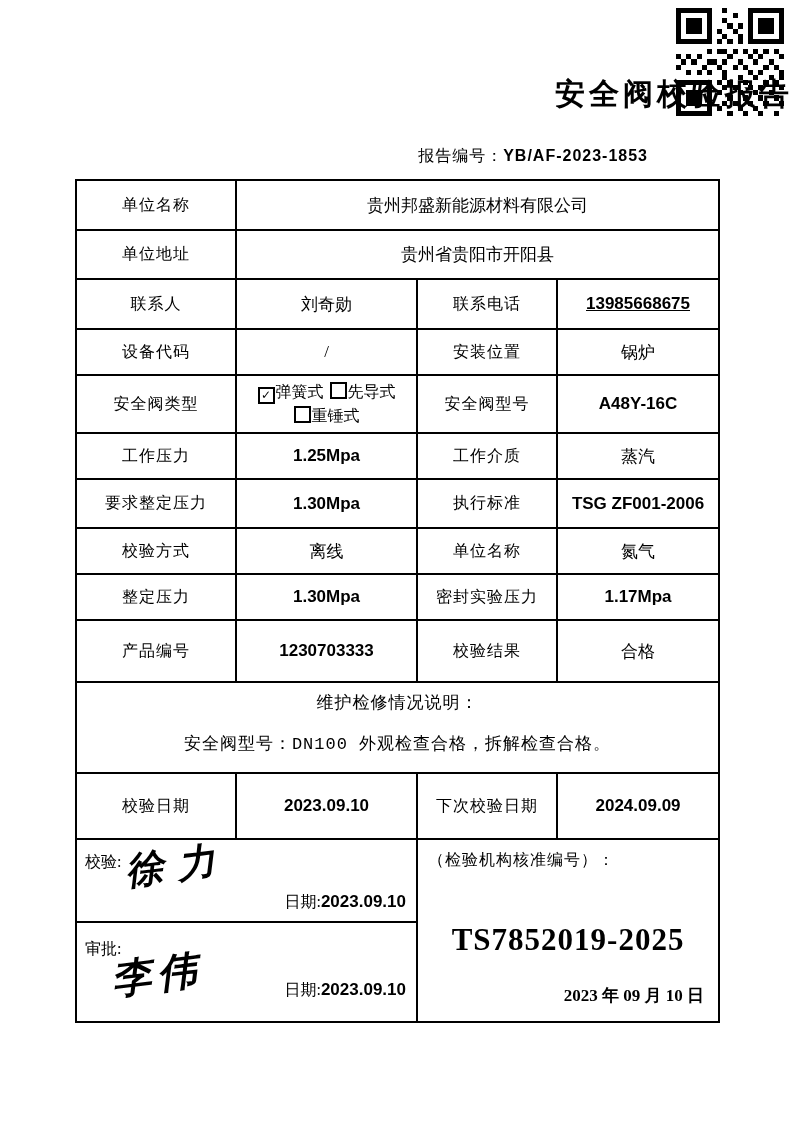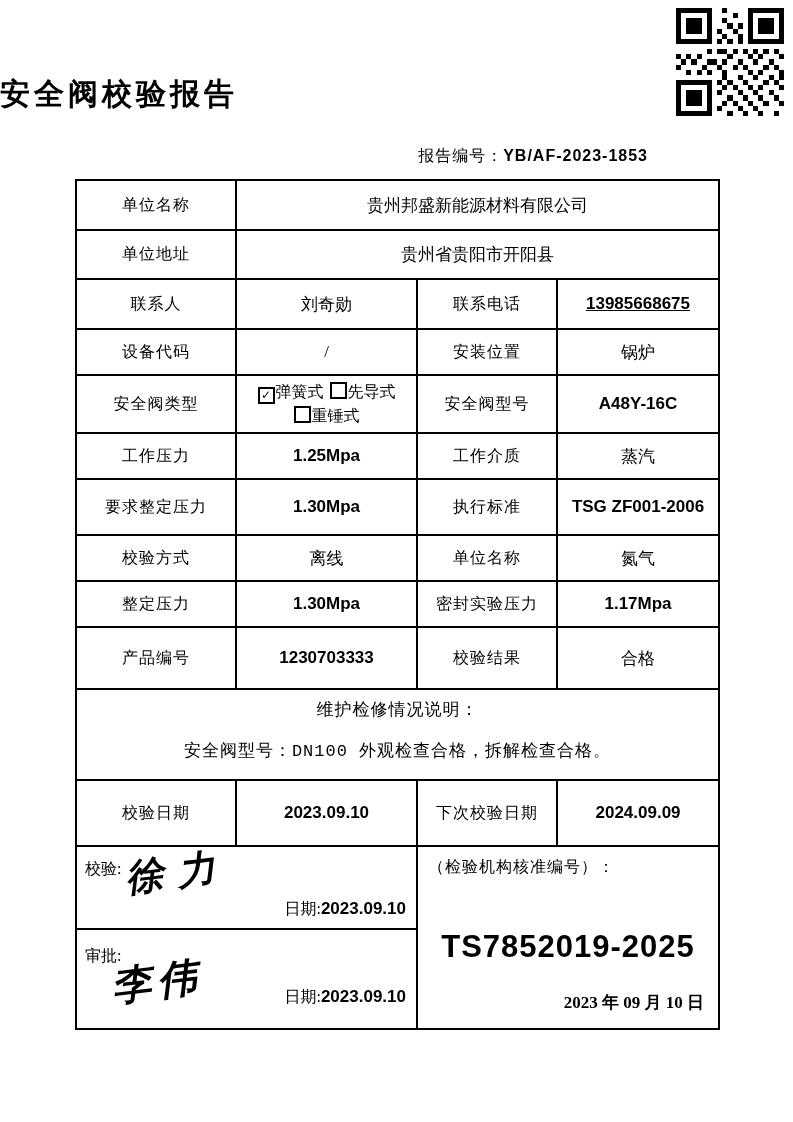--- a/index.html
+++ b/index.html
@@ -3,21 +3,21 @@
 <meta charset="utf-8">
 <style>
   html,body{margin:0;padding:0;background:#888;}
   .page{
     position:relative;width:793px;height:1122px;background:#ffffff;
     font-family:"Liberation Serif","DejaVu Serif",serif;color:#000;
     margin:0 auto;overflow:hidden;
   }
   .qr{position:absolute;left:676px;top:8px;width:108px;height:108px;}
   .title{
-    position:absolute;left:0;top:74px;width:100%;margin:0;text-align:left;
+    position:absolute;left:0;top:74px;width:100%;margin:0;text-align:right;
     font-size:30px;font-weight:700;letter-spacing:4px;
   }
   .report-no{
     position:absolute;top:146px;right:145px;font-size:16px;letter-spacing:1px;
     white-space:nowrap;
   }
   .num{font-family:"Liberation Sans","DejaVu Sans",sans-serif;font-weight:700;}
   .report-table{
     position:absolute;left:75px;top:179px;width:643px;
     border-collapse:collapse;table-layout:fixed;
@@ -52,21 +52,21 @@
   .sig-date{position:absolute;right:10px;bottom:8px;font-size:16px;white-space:nowrap;}
   .approve .sig-label{top:16px;}
   .approve .sig-script{left:34px;top:24px;font-size:40px;letter-spacing:6px;}
   .approve .sig-date{bottom:20px;}
   
   .org-cell{position:relative;padding:0 !important;}
   .org-label{position:absolute;left:10px;top:10px;font-size:16px;letter-spacing:1px;white-space:nowrap;}
   .org-number{
     position:absolute;left:0;right:0;top:82px;text-align:center;
     font-size:31px;font-weight:700;letter-spacing:1px;
-    font-family:Liberation Sans, sans-serif;
+    font-family:Liberation Serif, serif;
   }
   .org-date{position:absolute;right:14px;bottom:14px;font-size:17px;font-weight:600;white-space:nowrap;}
 </style>
 </head>
 <body>
 
 <div class="page">
 
   <svg class="qr" viewBox="0 0 21 21" shape-rendering="crispEdges" xmlns="http://www.w3.org/2000/svg">
     <rect x="0" y="0" width="21" height="21" fill="#fff"></rect>
@@ -134,21 +134,21 @@
         </td>
         <td class="label">安全阀型号</td>
         <td class="num">A48Y-16C</td>
       </tr>
       <tr style="height:46px">
         <td class="label">工作压力</td>
         <td class="num">1.25Mpa</td>
         <td class="label">工作介质</td>
         <td>蒸汽</td>
       </tr>
-      <tr style="height:56px">
+      <tr style="height:49px">
         <td class="label">要求整定压力</td>
         <td class="num">1.30Mpa</td>
         <td class="label">执行标准</td>
         <td class="num">TSG ZF001-2006</td>
       </tr>
       <tr style="height:46px">
         <td class="label">校验方式</td>
         <td>离线</td>
         <td class="label">单位名称</td>
         <td>氮气</td>

